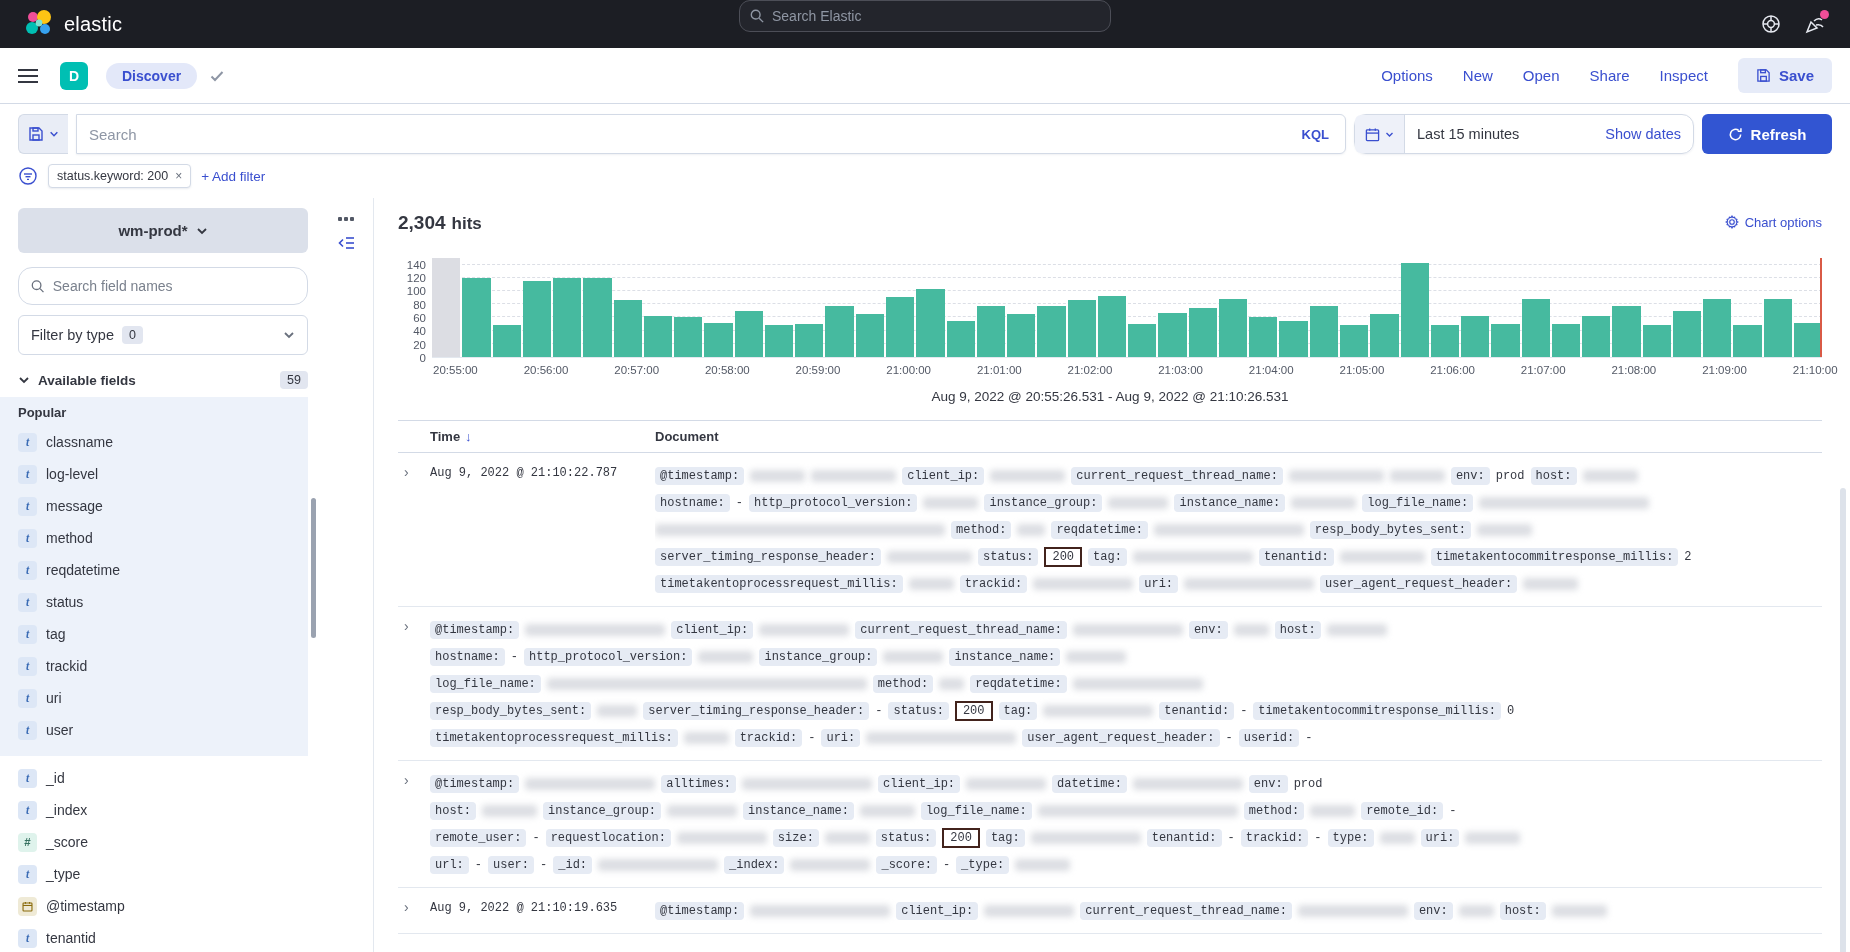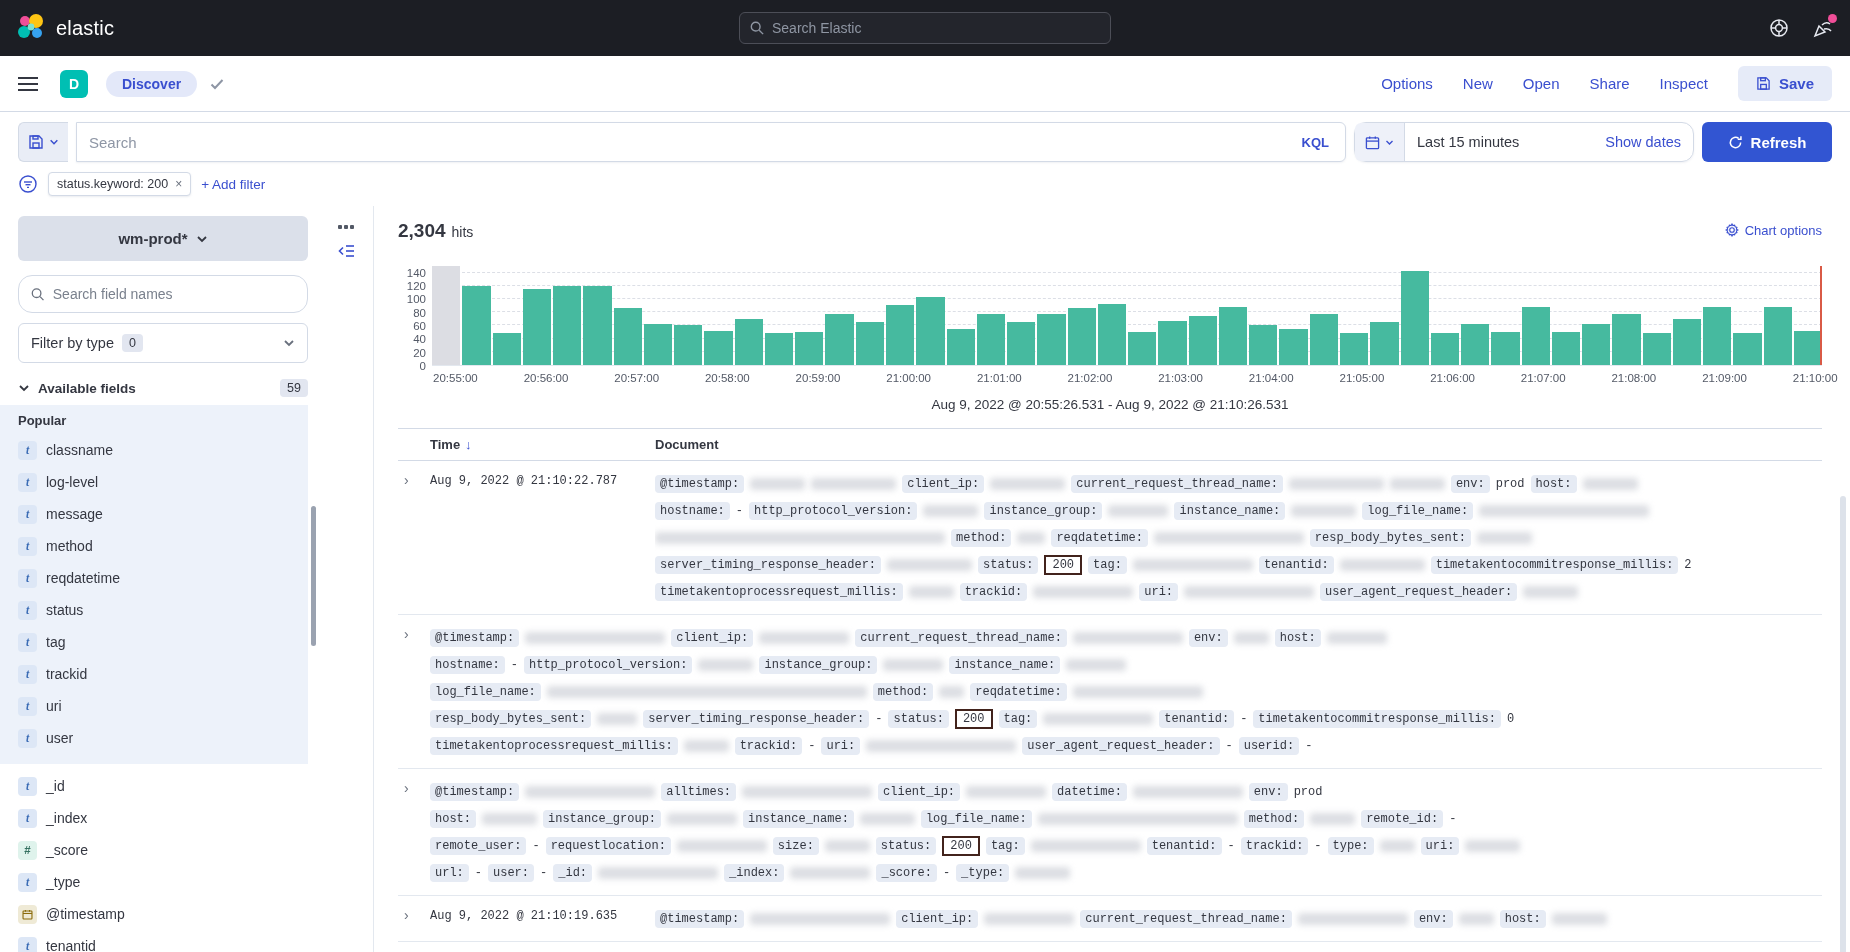--- a/index.html
+++ b/index.html
@@ -1,25 +1,25 @@
 <!DOCTYPE html>
 <html><head>
 <meta charset="utf-8">
 <style>
   * { margin:0; padding:0; box-sizing:border-box; }
   html,body { width:1850px; height:952px; overflow:hidden; background:#fff;
     font-family:"Liberation Sans", sans-serif; color:#343741; }
   .mono { font-family:"Liberation Mono", monospace; }
 
   
-  .top-header { height:56px; background:#1c1e24; display:flex; align-items:center; padding:0 16px; }
+  .top-header { height:48px; background:#1c1e24; display:flex; padding:0 24px; }
   .brand { display:flex; align-items:center; gap:10px; width:260px; }
   .brand-name { color:#fff; font-size:20px; letter-spacing:.2px; }
   .hdr-search { flex:1; display:flex; justify-content:center; }
-  .hdr-search-box { width:372px; height:32px; border:1px solid #4c4e57; border-radius:6px;
+  .hdr-search-box { width:372px; height:32px; border:1px solid #4c4e57; border-radius:11px;
     display:flex; align-items:center; padding:0 10px; gap:8px; background:#23252c; }
   .hdr-search-box input { background:transparent; border:none; outline:none; color:#aab0bd; font-size:14px; width:100%; }
   .hdr-search-box input::placeholder { color:#8f96a3; }
   .hdr-icons { width:260px; display:flex; justify-content:flex-end; gap:22px; align-items:center; }
   .hdr-icon { position:relative; width:22px; height:22px; cursor:pointer; }
   .notif-dot { position:absolute; top:-3px; right:-3px; width:9px; height:9px; border-radius:50%; background:#f04e98; }
 
   
   .nav-bar { height:56px; background:#fff; border-bottom:1px solid #d3dae6; display:flex; align-items:center; padding:0 18px; }
   .hamburger { width:20px; height:14px; border-top:2px solid #343741; border-bottom:2px solid #343741; position:relative; margin-right:22px; cursor:pointer; }
@@ -81,21 +81,21 @@
   .tok-n { background:#dff3ec; color:#357160; font-style:normal; font-family:"Liberation Sans",sans-serif; }
   .tok-d { background:#efead6; color:#8a6a0a; font-style:normal; }
   .side-scroll { position:absolute; right:2px; top:300px; width:5px; height:140px; background:#9aa2b0; border-radius:3px; }
 
   .gutter { width:55px; flex-shrink:0; padding-top:18px; display:flex; flex-direction:column; align-items:center; gap:14px; }
   .gutter .gicon { cursor:pointer; }
 
   .main { flex:1; border-left:1px solid #e3e8ef; padding:14px 28px 0 24px; position:relative; }
   .hits-row { display:flex; align-items:baseline; }
   .hits-num { font-size:19px; font-weight:bold; }
-  .hits-label { font-size:14px; margin-left:6px; }
+  .hits-label { font-size:17px; margin-left:6px;font-weight:bold; }
   .chart-options { margin-left:auto; color:#3a4fcf; font-size:13px; display:flex; gap:6px; align-items:center; cursor:pointer; }
 
   
   .chart-wrap { margin-top:24px; display:flex; }
   .y-axis { width:34px; position:relative; height:100px; flex-shrink:0; }
   .y-axis span { position:absolute; right:6px; font-size:11.5px; color:#535966; transform:translateY(50%); }
   .plot { flex:1; height:100px; position:relative; border-bottom:1px solid #e3e8ef; }
   .gridline { position:absolute; left:0; right:0; border-top:1px dashed #dcdfe6; }
   .bars { position:absolute; inset:0; display:flex; align-items:flex-end; gap:2px; }
   .bar { flex:1; background:#46ba9f; }

